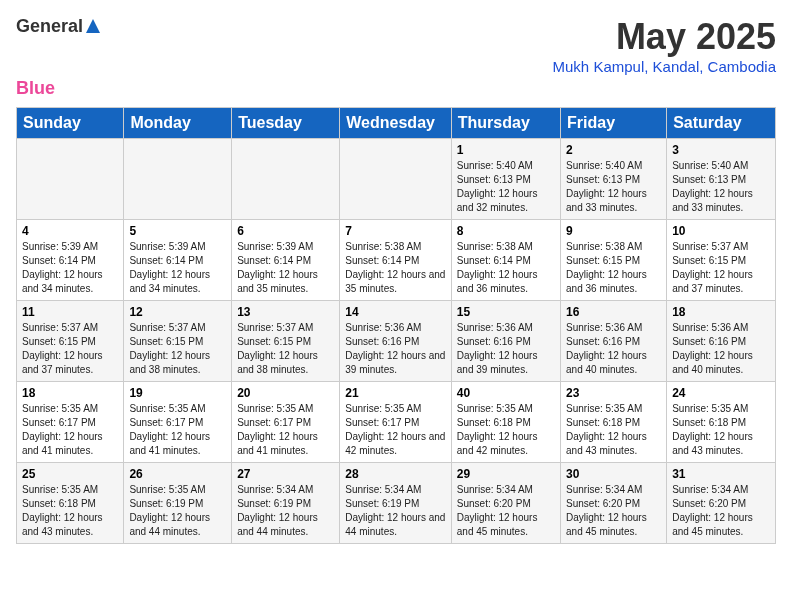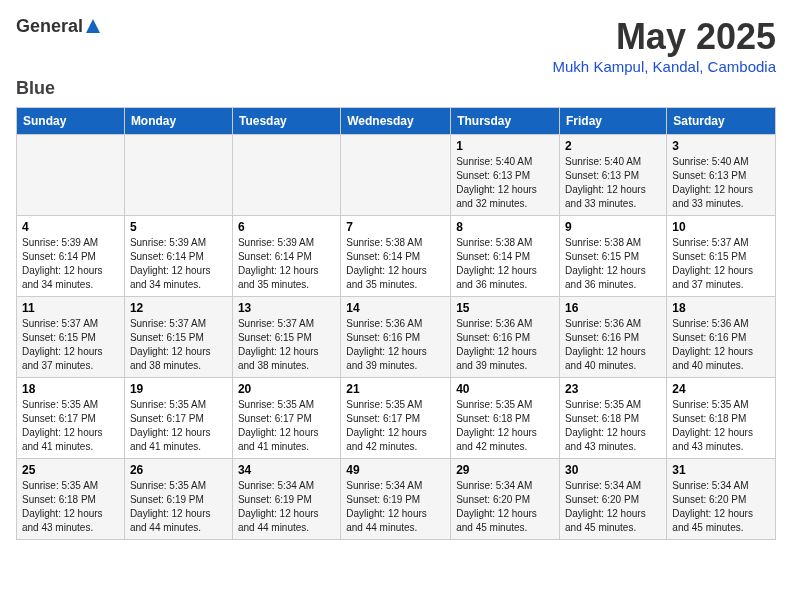--- a/index.html
+++ b/index.html
@@ -38,21 +38,21 @@
     table {
       width: 100%;
       border-collapse: collapse;
       font-size: 11px;
     }
     thead tr th {
       background-color: #1565c0;
       color: #fff;
       text-align: left;
       padding: 6px 6px;
-      font-size: 12px;
+      font-size: 16px;
       font-weight: bold;
       border: 1px solid #ccc;
     }
     tbody tr td {
       border: 1px solid #ccc;
       vertical-align: top;
       padding: 4px 5px;
       height: 80px;
       width: 113px;
       background: #fff;
@@ -81,21 +81,21 @@
 <body>
 
 <div class="header">
   <div class="logo">
     <div style="display:flex;align-items:center;">
       <span style="font-size:18px;font-weight:bold;color:#333;">General</span>
       <svg width="18" height="18" viewBox="0 0 18 18" style="margin-left:1px;margin-top:-2px;">
         <polygon points="9,2 16,16 2,16" fill="#1565c0"></polygon>
       </svg>
     </div>
-    <span style="font-size:18px;font-weight:bold;color:#404040;margin-top:-4px;">Blue</span>
+    <span style="font-size:18px;font-weight:bold;color:#ec4899;margin-top:-4px;">Blue</span>
   </div>
   <div class="title-block">
     <div class="month-title">May 2025</div>
     <div class="location-title">Mukh Kampul, Kandal, Cambodia</div>
   </div>
 </div>
 
 <table>
   <thead>
     <tr>
@@ -220,25 +220,25 @@
       <tr>
         <td>
           <div class="day-number">25</div>
           <div class="day-detail">Sunrise: 5:35 AM<br>Sunset: 6:18 PM<br>Daylight: 12 hours and 43 minutes.</div>
         </td>
         <td>
           <div class="day-number">26</div>
           <div class="day-detail">Sunrise: 5:35 AM<br>Sunset: 6:19 PM<br>Daylight: 12 hours and 44 minutes.</div>
         </td>
         <td>
-          <div class="day-number">34</div>
+          <div class="day-number">27</div>
           <div class="day-detail">Sunrise: 5:34 AM<br>Sunset: 6:19 PM<br>Daylight: 12 hours and 44 minutes.</div>
         </td>
         <td>
-          <div class="day-number">49</div>
+          <div class="day-number">28</div>
           <div class="day-detail">Sunrise: 5:34 AM<br>Sunset: 6:19 PM<br>Daylight: 12 hours and 44 minutes.</div>
         </td>
         <td>
           <div class="day-number">29</div>
           <div class="day-detail">Sunrise: 5:34 AM<br>Sunset: 6:20 PM<br>Daylight: 12 hours and 45 minutes.</div>
         </td>
         <td>
           <div class="day-number">30</div>
           <div class="day-detail">Sunrise: 5:34 AM<br>Sunset: 6:20 PM<br>Daylight: 12 hours and 45 minutes.</div>
         </td>

